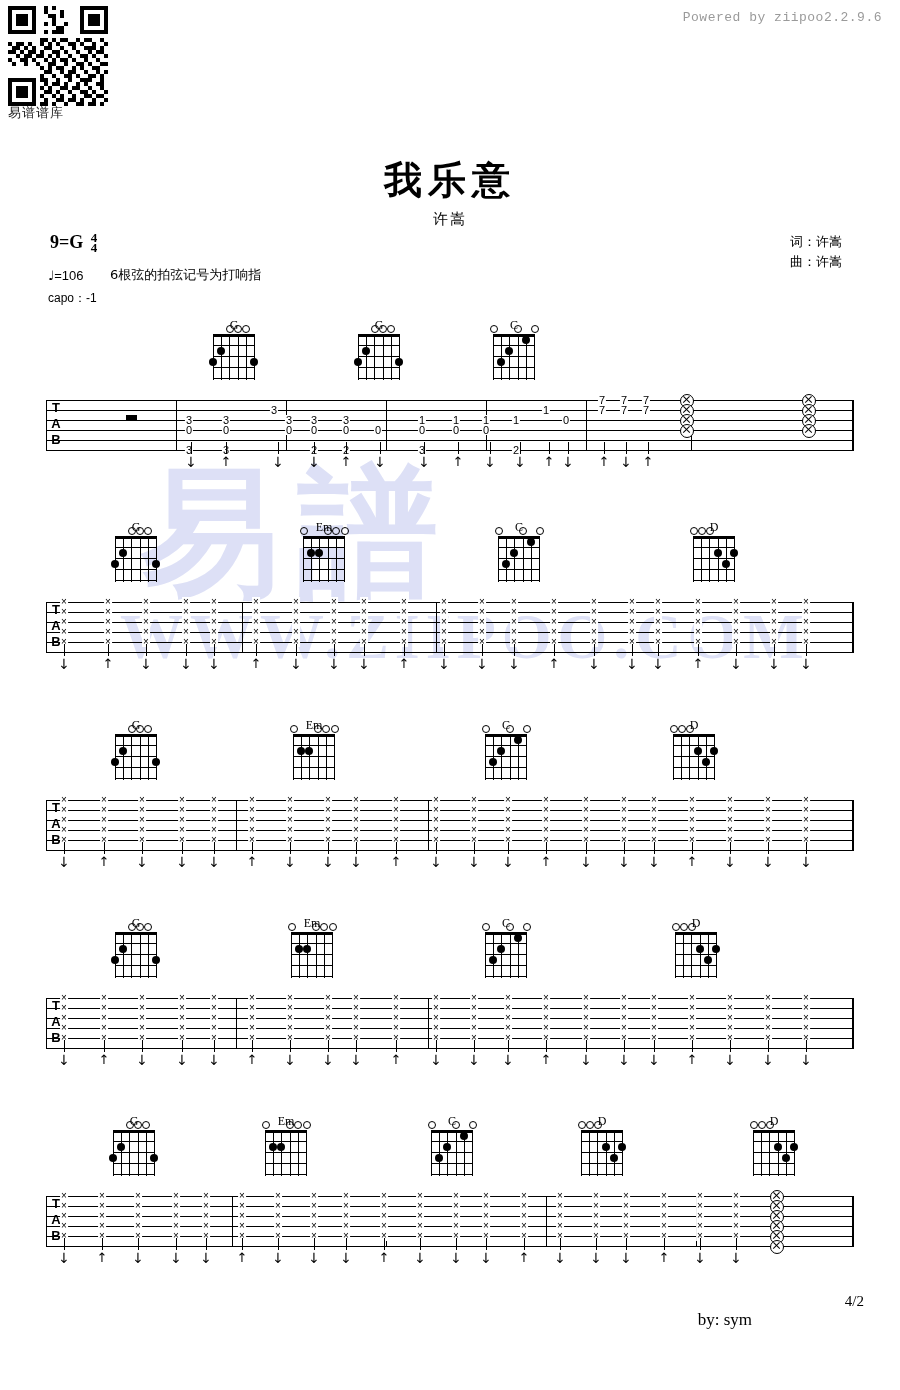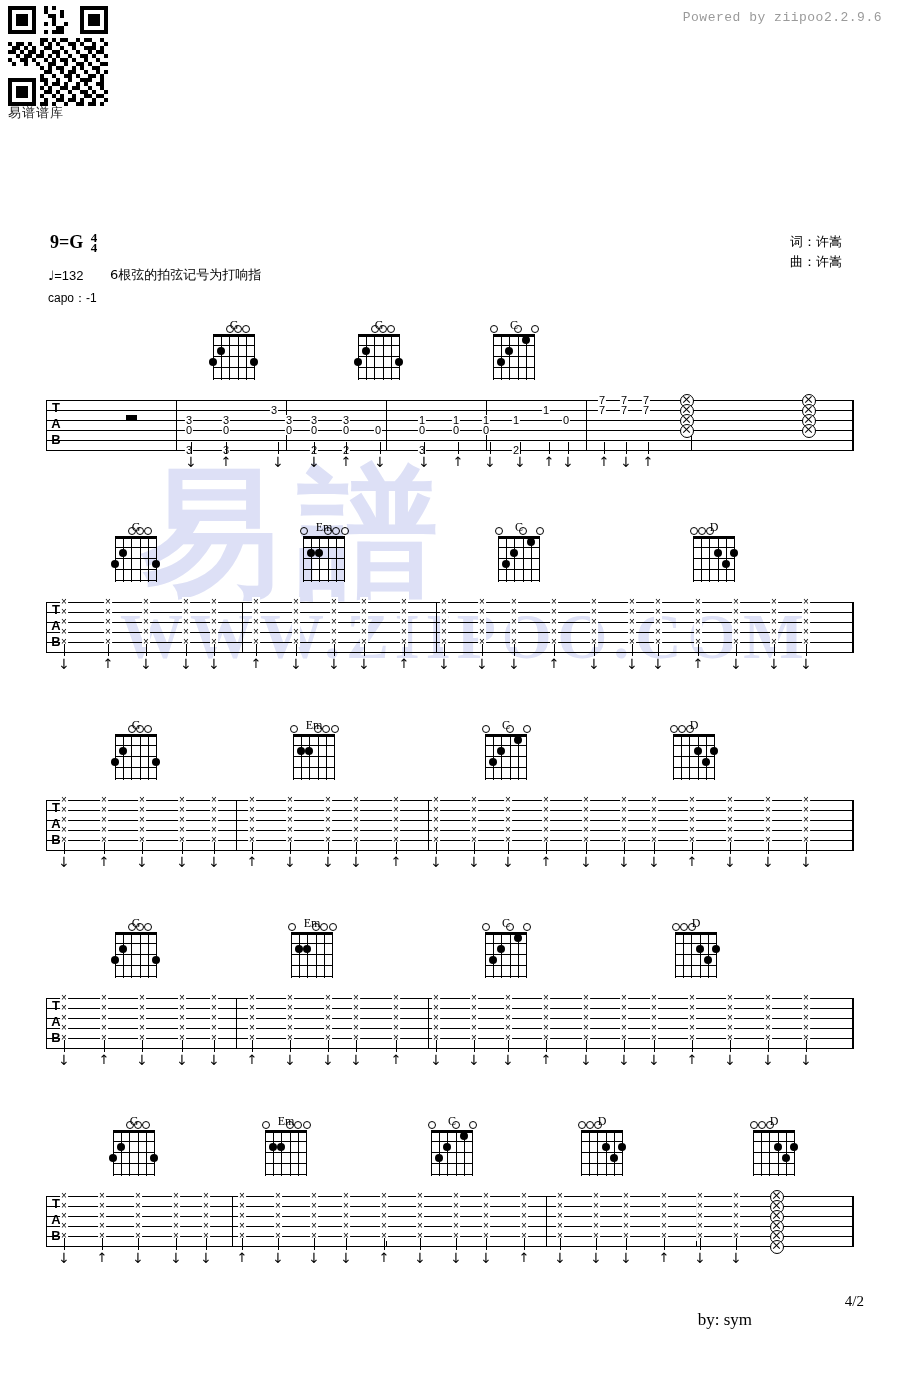--- a/index.html
+++ b/index.html
@@ -320,31 +320,33 @@
           <rect x="17" y="24" width="2" height="1"></rect>
         <rect x="20" y="24" width="2" height="1"></rect>
           <rect x="23" y="24" width="1" height="1"></rect>
       </g>
     </svg>
   </div>
   <div class="qr-label">易谱谱库</div>
 
   <div class="powered">Powered by ziipoo2.2.9.6</div>
 
+  <div class="title">我乐意</div>
+  <div class="subtitle">许嵩</div>
 
   <div class="key-sig">
     <span>9=G</span>
     <span class="meter">
       <span>4</span>
       <span>4</span>
     </span>
   </div>
 
   <div class="tempo">
-    <span class="tempo-note">♩</span><span>=132</span>
+    <span class="tempo-note">♩</span><span>=106</span>
   </div>
   <div class="note-remark">6根弦的拍弦记号为打响指</div>
   <div class="capo">capo：-1</div>
 
   <div class="credits">
     <div>词：许嵩</div>
     <div>曲：许嵩</div>
   </div>
 
   <div class="system" style="top:318px;">

